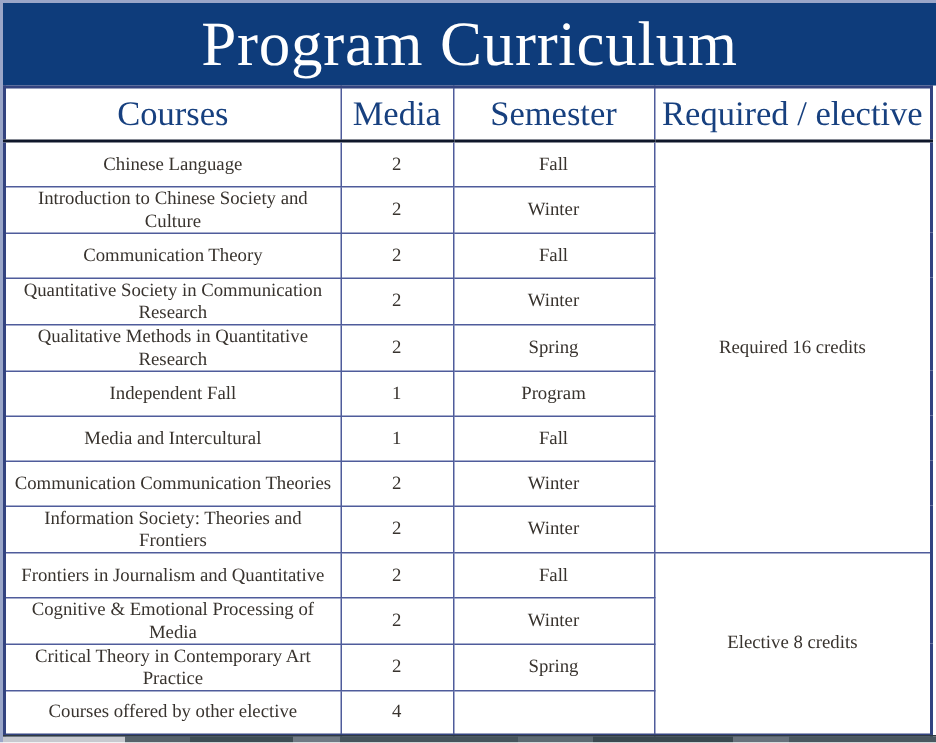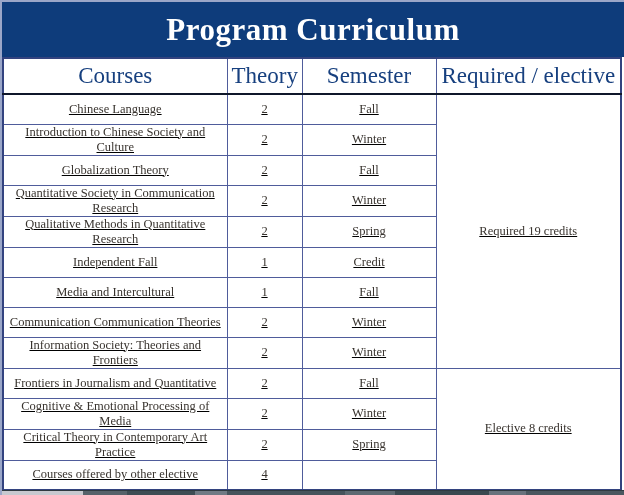--- a/index.html
+++ b/index.html
@@ -12,39 +12,39 @@
     box-sizing:border-box;
     border-top:2px solid #9aa6c8;
     border-left:2px solid #9aa6c8;
   }
   .title-bar {
     position:absolute; left:0; top:0; width:622px; height:55px;
     background:#0e3c7b;
     display:flex; align-items:center; justify-content:center;
   }
   .title-bar .title {
-    color:#ffffff; font-size:31px; letter-spacing:0.5px; font-weight:bold;
+    color:#ffffff; font-size:42px; letter-spacing:0.5px; font-weight:normal;
   }
   .table-wrap { position:absolute; left:0; top:55px; width:622px; height:433px; }
   table.curriculum {
     border-collapse:collapse; table-layout:fixed;
     width:620px; height:431px;
     border:2px solid #33437f;
   }
   table.curriculum th, table.curriculum td {
     border:1px solid #4f5c9b;
     text-align:center; vertical-align:middle;
     padding:0 4px; overflow:hidden;
   }
   table.curriculum thead tr { height:36px; }
   table.curriculum thead th {
     color:#17407f; font-size:23px; font-weight:normal;
     border-bottom:2px solid #0f172a;
   }
-  table.curriculum tbody tr { height:30px;text-decoration:underline; }
+  table.curriculum tbody tr { height:30px; }
   table.curriculum tbody td {
     color:#38332e; font-size:12.5px;
   }
   .col-course  { width:224px; }
   .col-credit  { width:75px; }
   .col-sem     { width:134px; }
   .col-group   { width:185px; }
   .bottom-strip {
     position:absolute; left:0; top:488px; width:624px; height:7px;
     background:linear-gradient(90deg,
@@ -74,56 +74,56 @@
     <table class="curriculum">
       <colgroup>
         <col class="col-course">
           <col class="col-credit">
           <col class="col-sem">
           <col class="col-group">
       </colgroup>
       <thead>
         <tr>
           <th>Courses</th>
-          <th>Theory</th>
+          <th>Media</th>
           <th>Semester</th>
           <th>Required / elective</th>
         </tr>
       </thead>
       <tbody id="tbody">
           <tr>
             <td>Chinese Language</td>
             <td>2</td>
             <td>Fall</td>
-            <td rowspan="9">Required 19 credits</td>
+            <td rowspan="9">Required 16 credits</td>
           </tr>
           <tr>
             <td>Introduction to Chinese Society and Culture</td>
             <td>2</td>
             <td>Winter</td>
           </tr>
           <tr>
-            <td>Globalization Theory</td>
+            <td>Communication Theory</td>
             <td>2</td>
             <td>Fall</td>
           </tr>
           <tr>
             <td>Quantitative Society in Communication Research</td>
             <td>2</td>
             <td>Winter</td>
           </tr>
           <tr>
             <td>Qualitative Methods in Quantitative Research</td>
             <td>2</td>
             <td>Spring</td>
           </tr>
           <tr>
             <td>Independent Fall</td>
             <td>1</td>
-            <td>Credit</td>
+            <td>Program</td>
           </tr>
           <tr>
             <td>Media and Intercultural</td>
             <td>1</td>
             <td>Fall</td>
           </tr>
           <tr>
             <td>Communication Communication Theories</td>
             <td>2</td>
             <td>Winter</td>

